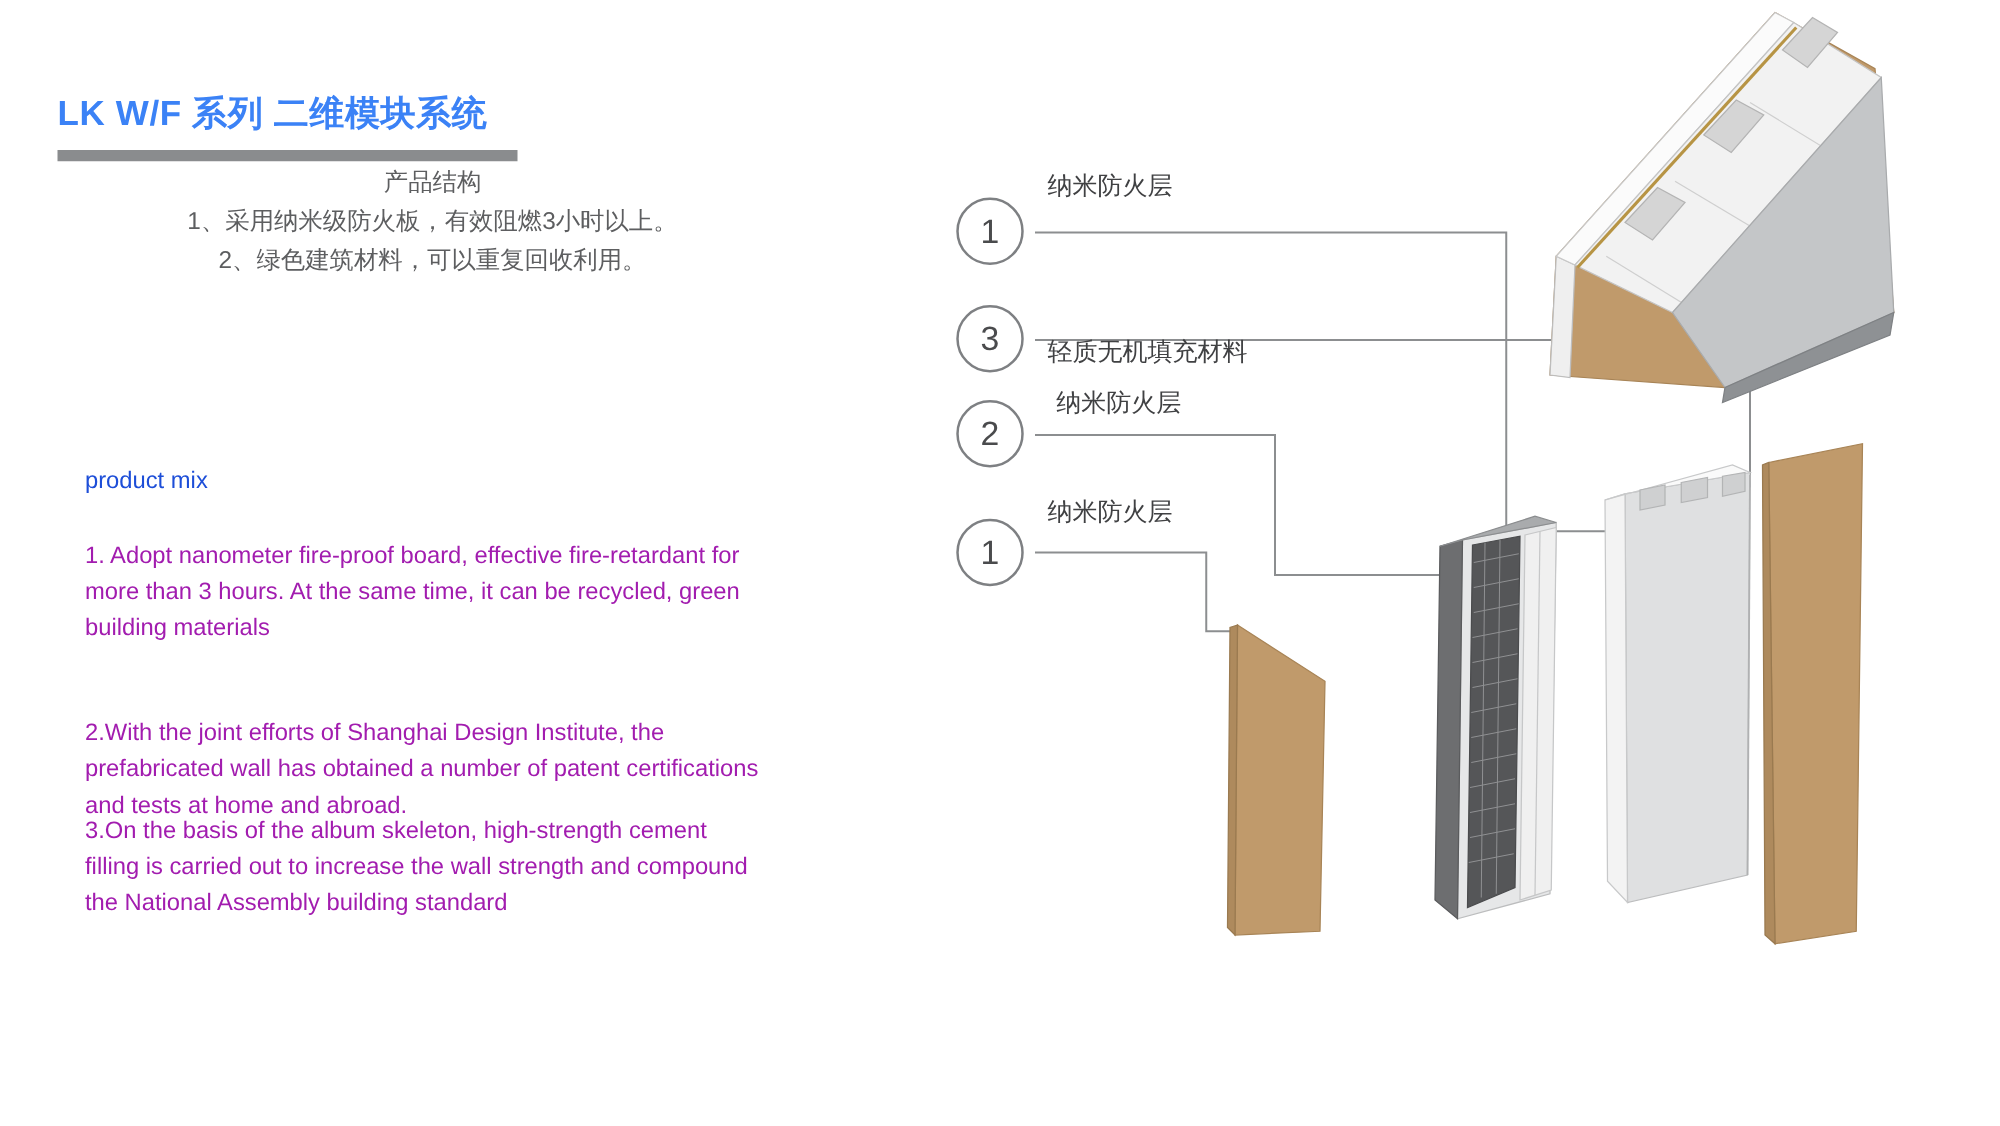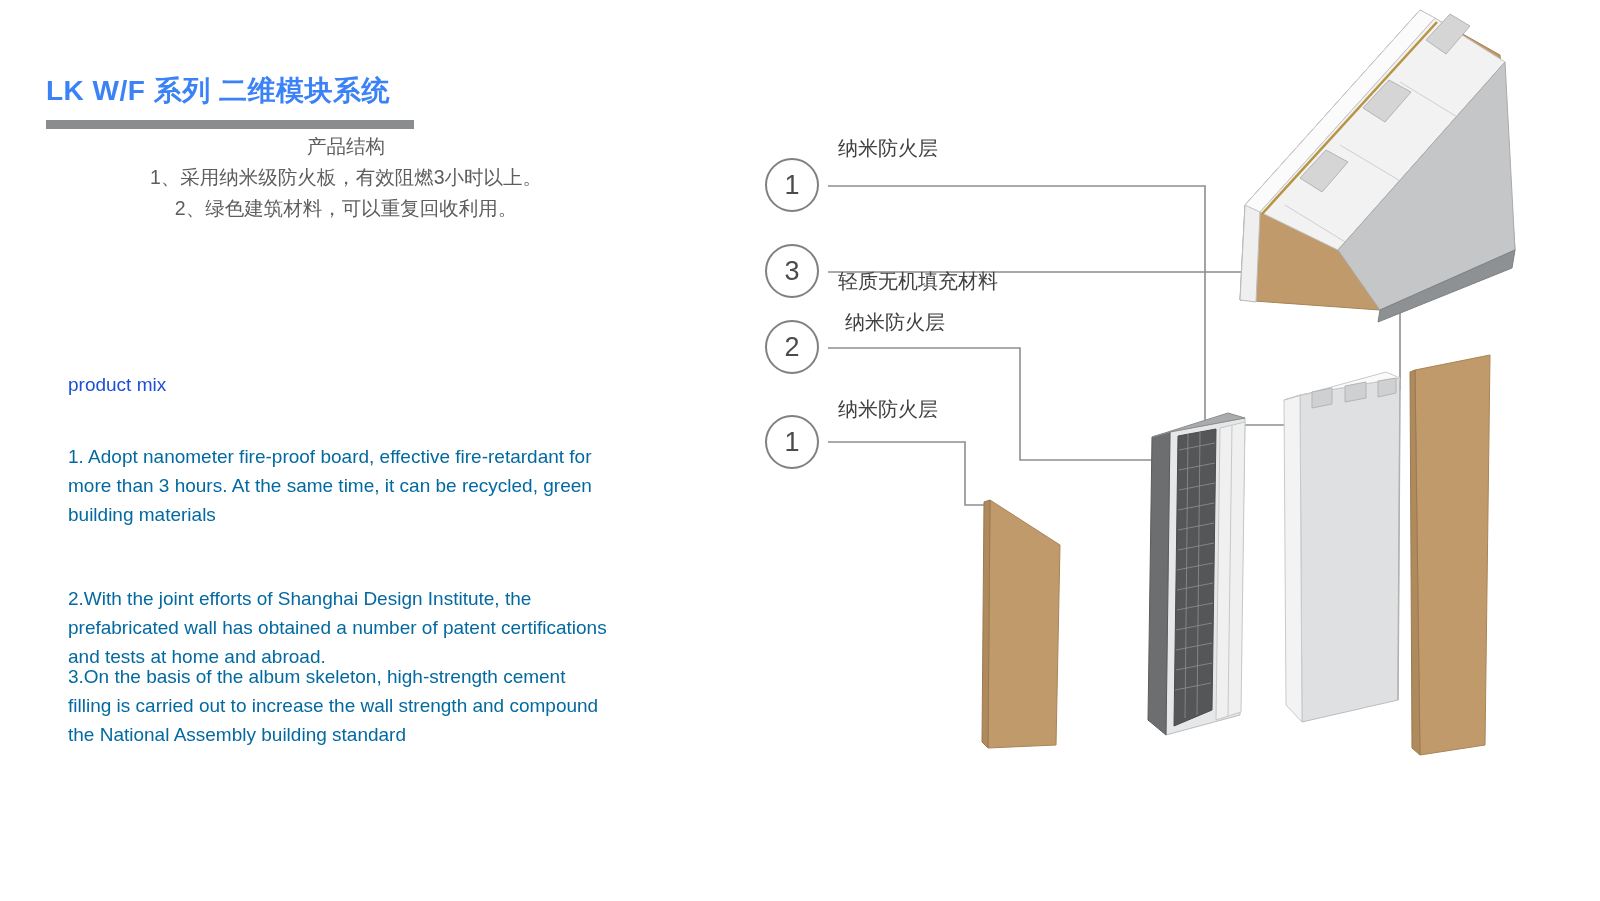--- a/index.html
+++ b/index.html
@@ -58,22 +58,21 @@
     top: 374px;
     font-size: 19px;
     color: #1d4ed8;
   }
   .en-para {
     position: absolute;
     left: 68px;
     width: 540px;
     font-size: 19px;
     line-height: 29px;
-    color: #0369a1;
-    margin-top: 12px;
+    color: #a21caf;
   }
   .en-p1 { top: 430px; }
   .en-p2 { top: 572px; }
   .en-p3 { top: 650px; }
 
   
   .diagram {
     position: absolute;
     left: 700px;
     top: 0;

